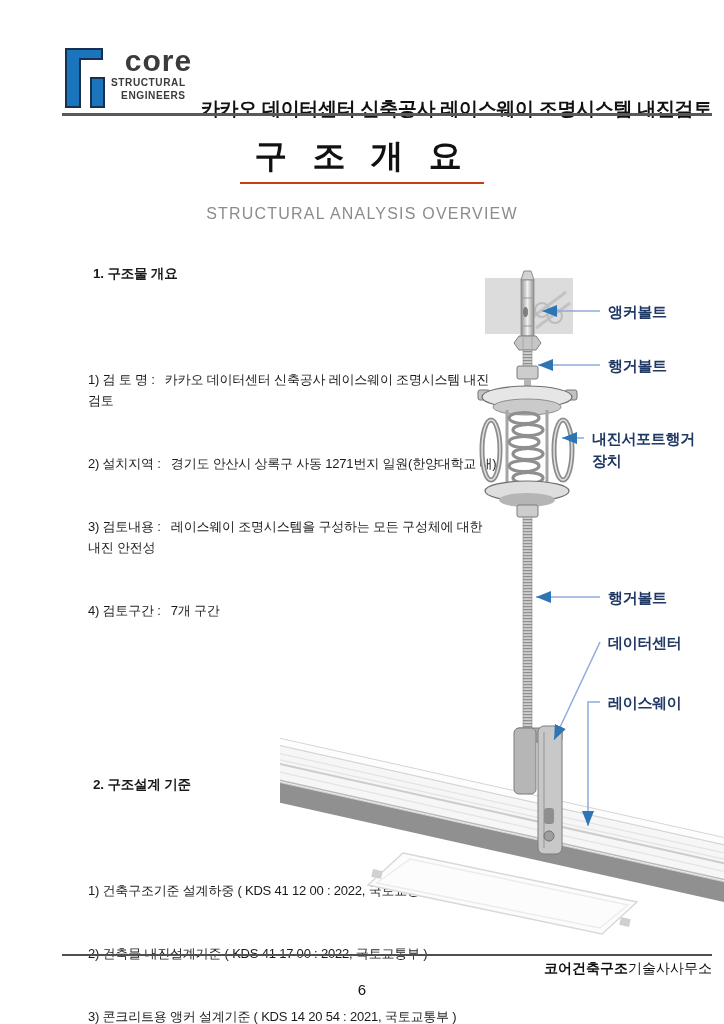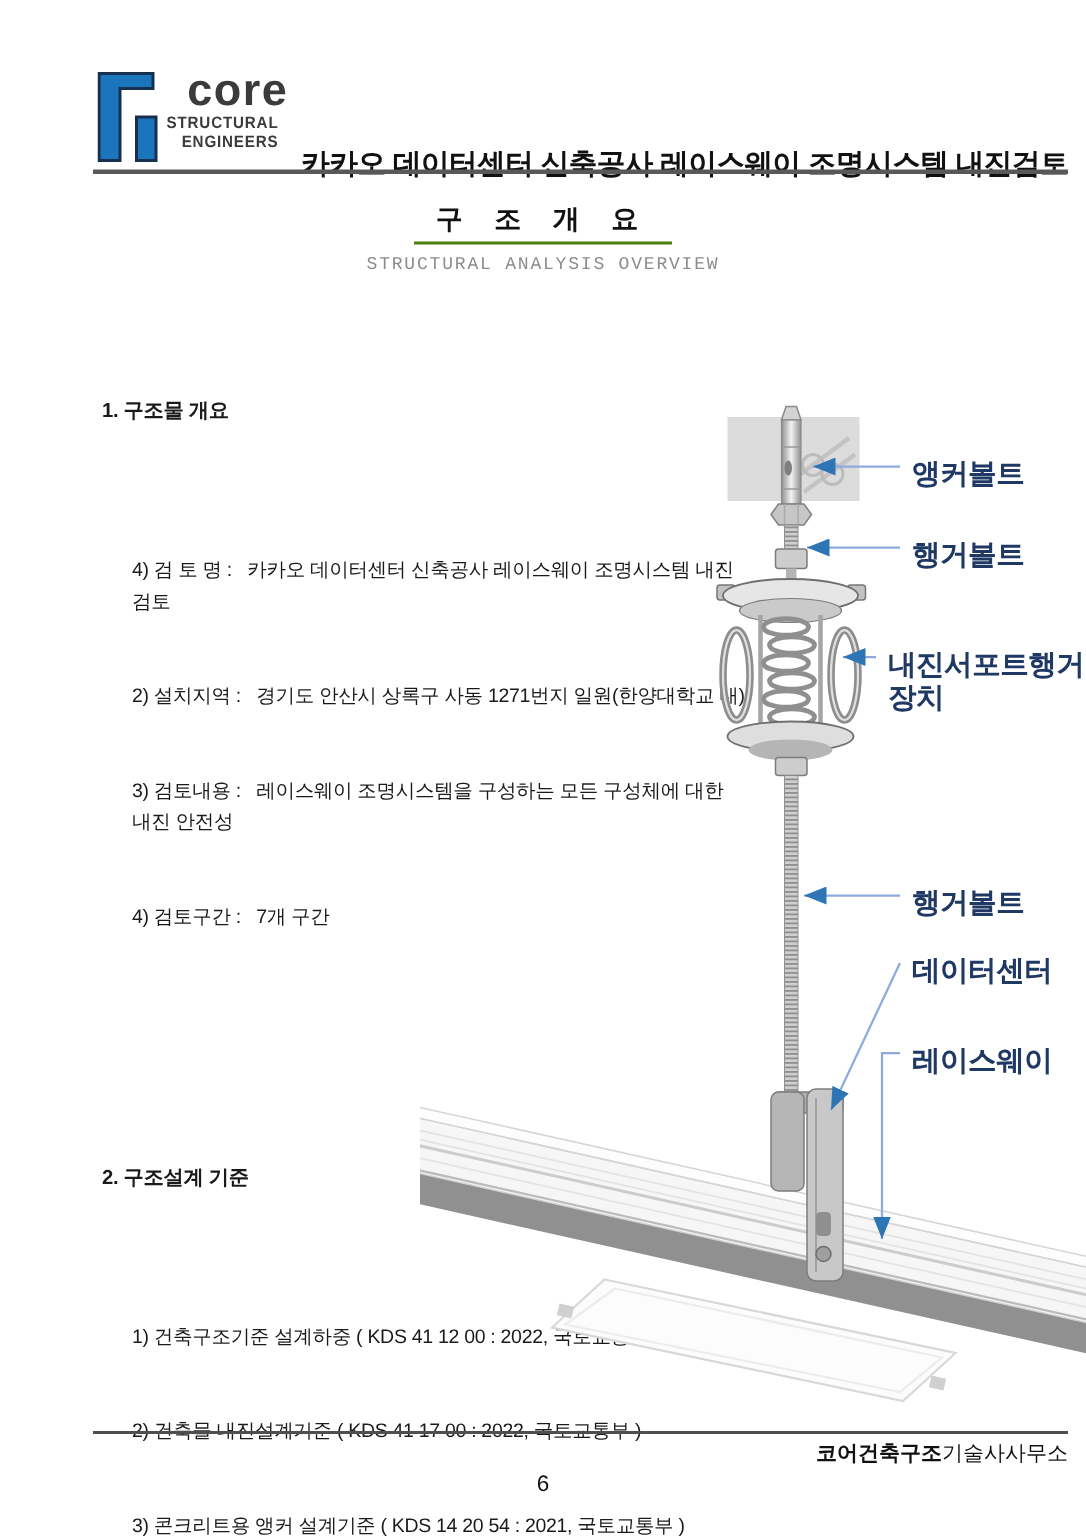--- a/index.html
+++ b/index.html
@@ -13,32 +13,32 @@
   .logo-mark { position:absolute; left:0; top:2px; }
   .logo-text { position:absolute; left:46px; top:0; }
   .logo-brand { font-size:30px; font-weight:600; color:#3b3b3b; letter-spacing:1px; line-height:30px; }
   .logo-sub { font-size:11px; font-weight:700; color:#3b3b3b; letter-spacing:.6px; line-height:12.5px;
               transform:scaleX(.92); transform-origin:left; }
   .project-title { position:absolute; right:12px; top:96px; font-size:19px; font-weight:600; color:#111;
                    letter-spacing:-.3px; }
   .header-rule { position:absolute; left:62px; right:12px; top:113px; height:3px; background:#595959; }
   
   .title-wrap { position:absolute; left:0; top:134px; width:724px; text-align:center; }
-  .title-main { display:inline-block; font-size:18px; font-weight:700; color:#111; letter-spacing:8px;
-                padding:0 14px 3px 14px; border-bottom:2px solid #4d7c0f; }
-  .title-sub { margin-top:6px; font-size:12px; color:#8c8c8c; letter-spacing:1.2px;font-family:Liberation Mono, monospace; }
+  .title-main { display:inline-block; font-size:33px; font-weight:700; color:#111; letter-spacing:8px;
+                padding:0 14px 3px 14px; border-bottom:2px solid #c2410c; }
+  .title-sub { margin-top:21px; font-size:16px; color:#8c8c8c; letter-spacing:1.2px; }
   
   .body-col { position:absolute; left:68px; top:200px; width:430px; font-size:13px; line-height:21px;
               white-space:pre-wrap; letter-spacing:-.2px; }
-  .sec-heading { font-size:13.5px; font-weight:700; line-height:22px; }
+  .sec-heading { font-size:13.5px; font-weight:700; line-height:22px;margin-left:25px; }
   .sec-lines { padding-left:20px; }
   .gap-a { height:6px; }
   
   .diagram-svg { position:absolute; left:280px; top:270px; }
-  .dlabel { position:absolute; font-size:19px; font-weight:700; color:#1f3864; letter-spacing:-.3px;
+  .dlabel { position:absolute; font-size:15px; font-weight:700; color:#1f3864; letter-spacing:-.3px;
             white-space:nowrap; }
   
   .footer-rule { position:absolute; left:62px; right:12px; top:954px; height:2px; background:#4f4f4f; }
   .company { position:absolute; right:12px; top:960px; font-size:14px; color:#111;font-family:Liberation Serif, serif; }
   .company .b { font-weight:800; }
   .page-number { position:absolute; left:0; top:981px; width:724px; text-align:center; font-size:15px; color:#111; }
 </style>
 </head>
 <body>
 
@@ -60,21 +60,21 @@
 
   <div class="title-wrap">
     <div class="title-main">구 조 개 요</div>
     <div class="title-sub">STRUCTURAL ANALYSIS OVERVIEW</div>
   </div>
 
   <div class="body-col">
 
     <div class="sec-heading">1. 구조물 개요</div>
     <div class="sec-lines">
-      <div>4) 검 토 명 :   카카오 데이터센터 신축공사 레이스웨이 조명시스템 내진검토</div>
+      <div>1) 검 토 명 :   카카오 데이터센터 신축공사 레이스웨이 조명시스템 내진검토</div>
       <div>2) 설치지역 :   경기도 안산시 상록구 사동 1271번지 일원(한양대학교 내)</div>
       <div>3) 검토내용 :   레이스웨이 조명시스템을 구성하는 모든 구성체에 대한 내진 안전성</div>
       <div>4) 검토구간 :   7개 구간</div>
     </div>
 
     <div class="gap-a"></div>
     <div class="sec-heading">2. 구조설계 기준</div>
     <div class="sec-lines">
       <div>1) 건축구조기준 설계하중 ( KDS 41 12 00 : 2022, 국토교통부 )</div>
       <div>2) 건축물 내진설계기준 ( KDS 41 17 00 : 2022, 국토교통부 )</div>

